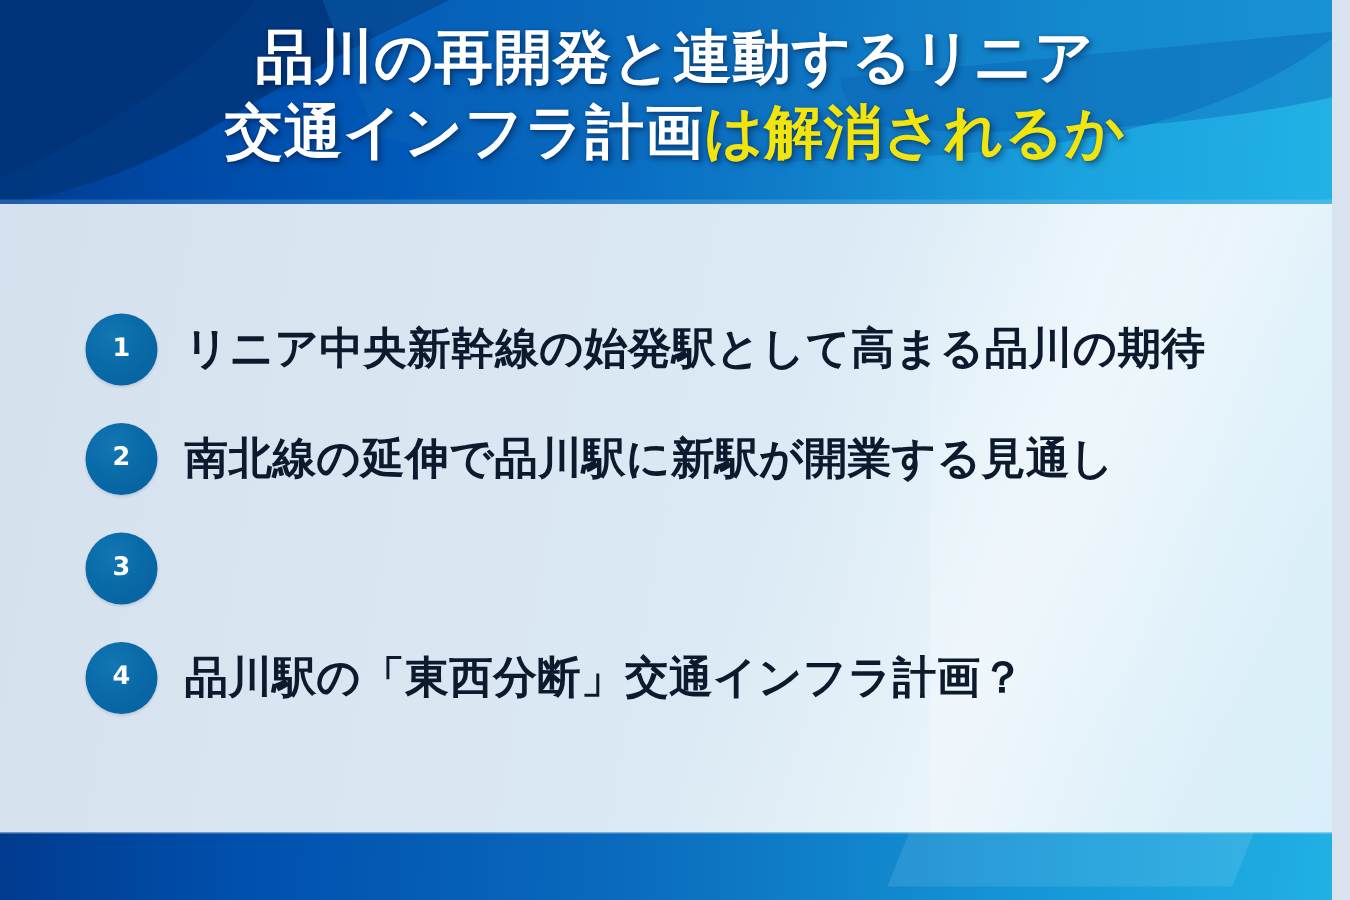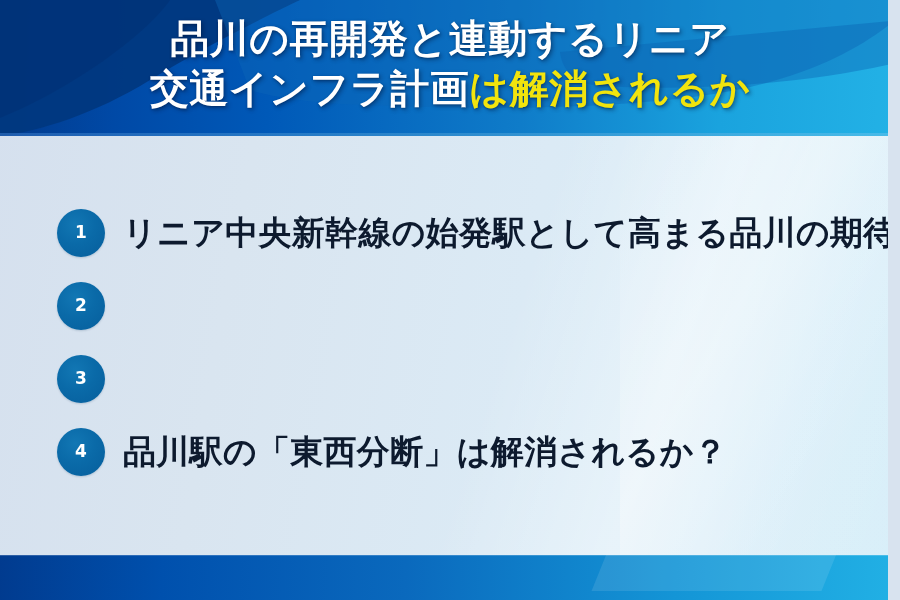--- a/index.html
+++ b/index.html
@@ -74,21 +74,21 @@
     background:radial-gradient(circle at 38% 32%, #1277b4 0%, #0a6aa8 45%, #065e9c 100%);
     color:#ffffff;
     font-size:17px;
     font-weight:bold;
     display:flex; align-items:center; justify-content:center;
     box-shadow:0 1px 2px rgba(10,50,90,.18);
     line-height:1;
   }
   .item-text {
     margin-left:18px;
-    font-size:33px;
+    font-size:29px;
     font-weight:bold;
     color:#0d1a2e;
     letter-spacing:.3px;
     white-space:nowrap;
     line-height:1.2;
   }
 
   
   .footer {
     position:absolute; left:0; bottom:0;
@@ -137,29 +137,30 @@
 
   <div class="list">
 
     <div class="item">
       <div class="badge">1</div>
       <div class="item-text">リニア中央新幹線の始発駅として高まる品川の期待</div>
     </div>
 
     <div class="item">
       <div class="badge">2</div>
+      <div class="item-text">南北線の延伸で品川駅に新駅が開業する見通し</div>
     </div>
 
     <div class="item">
       <div class="badge">3</div>
     </div>
 
     <div class="item">
       <div class="badge">4</div>
-      <div class="item-text">品川駅の「東西分断」は解消されるか？</div>
+      <div class="item-text">品川駅の「東西分断」交通インフラ計画？</div>
     </div>
 
   </div>
 
   <div class="footer">
     <div class="footer-top-hair"></div>
     <div class="footer-para"></div>
   </div>
 
 </div>

